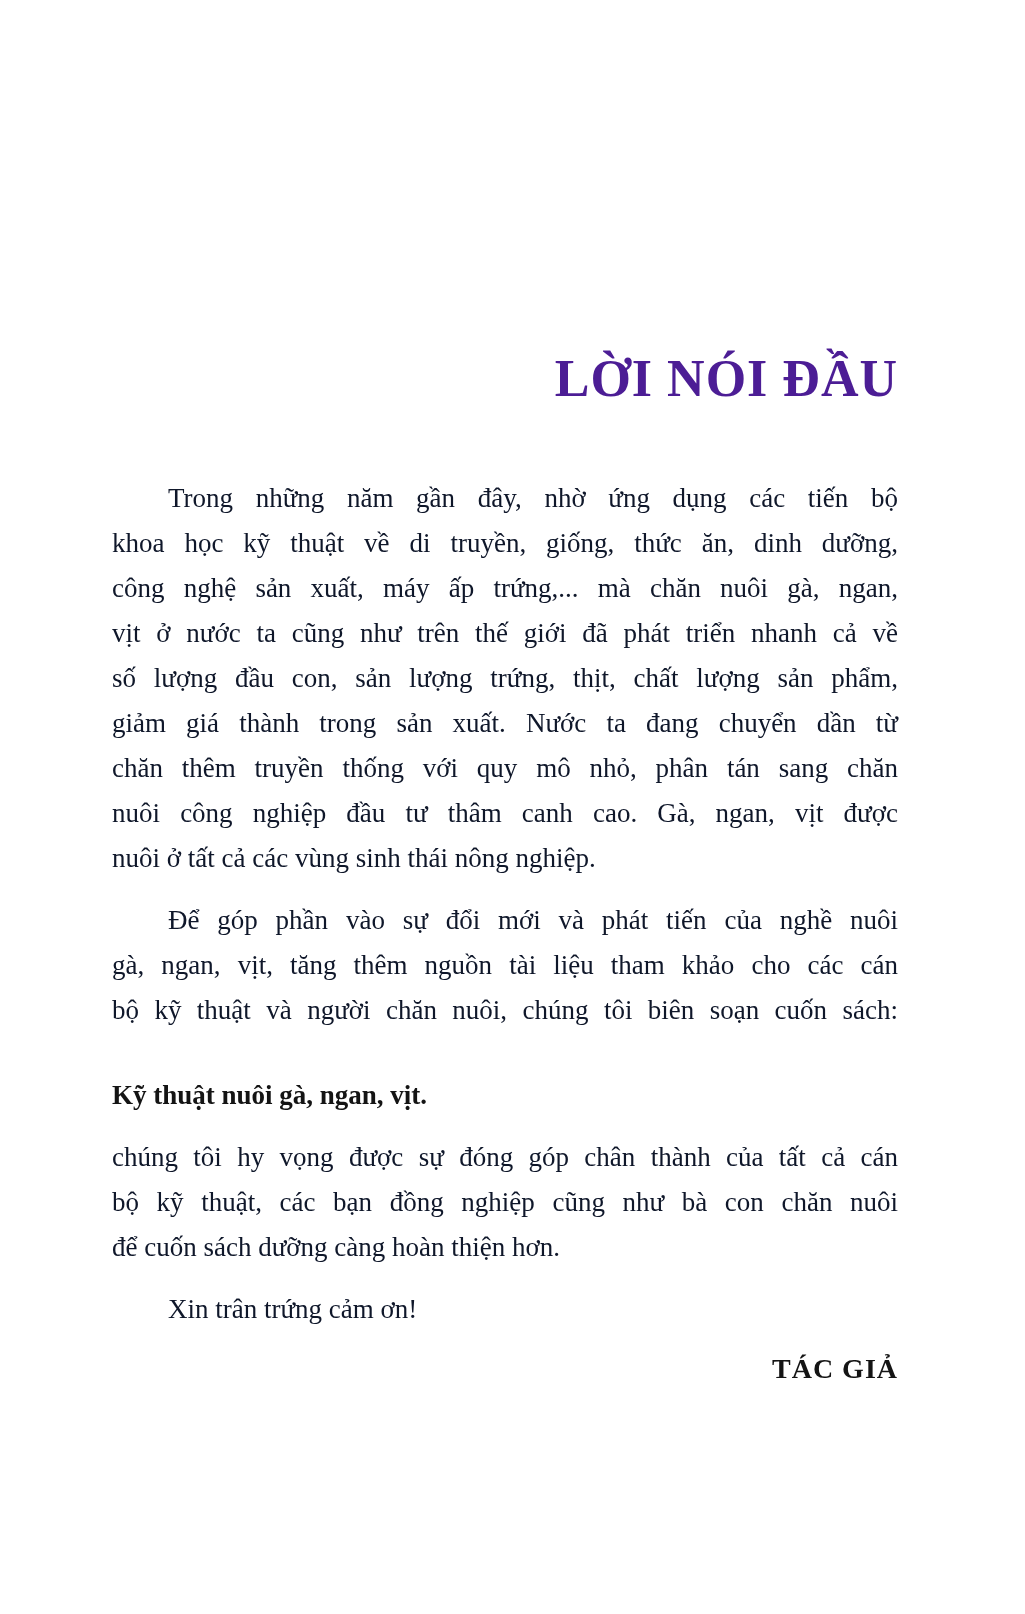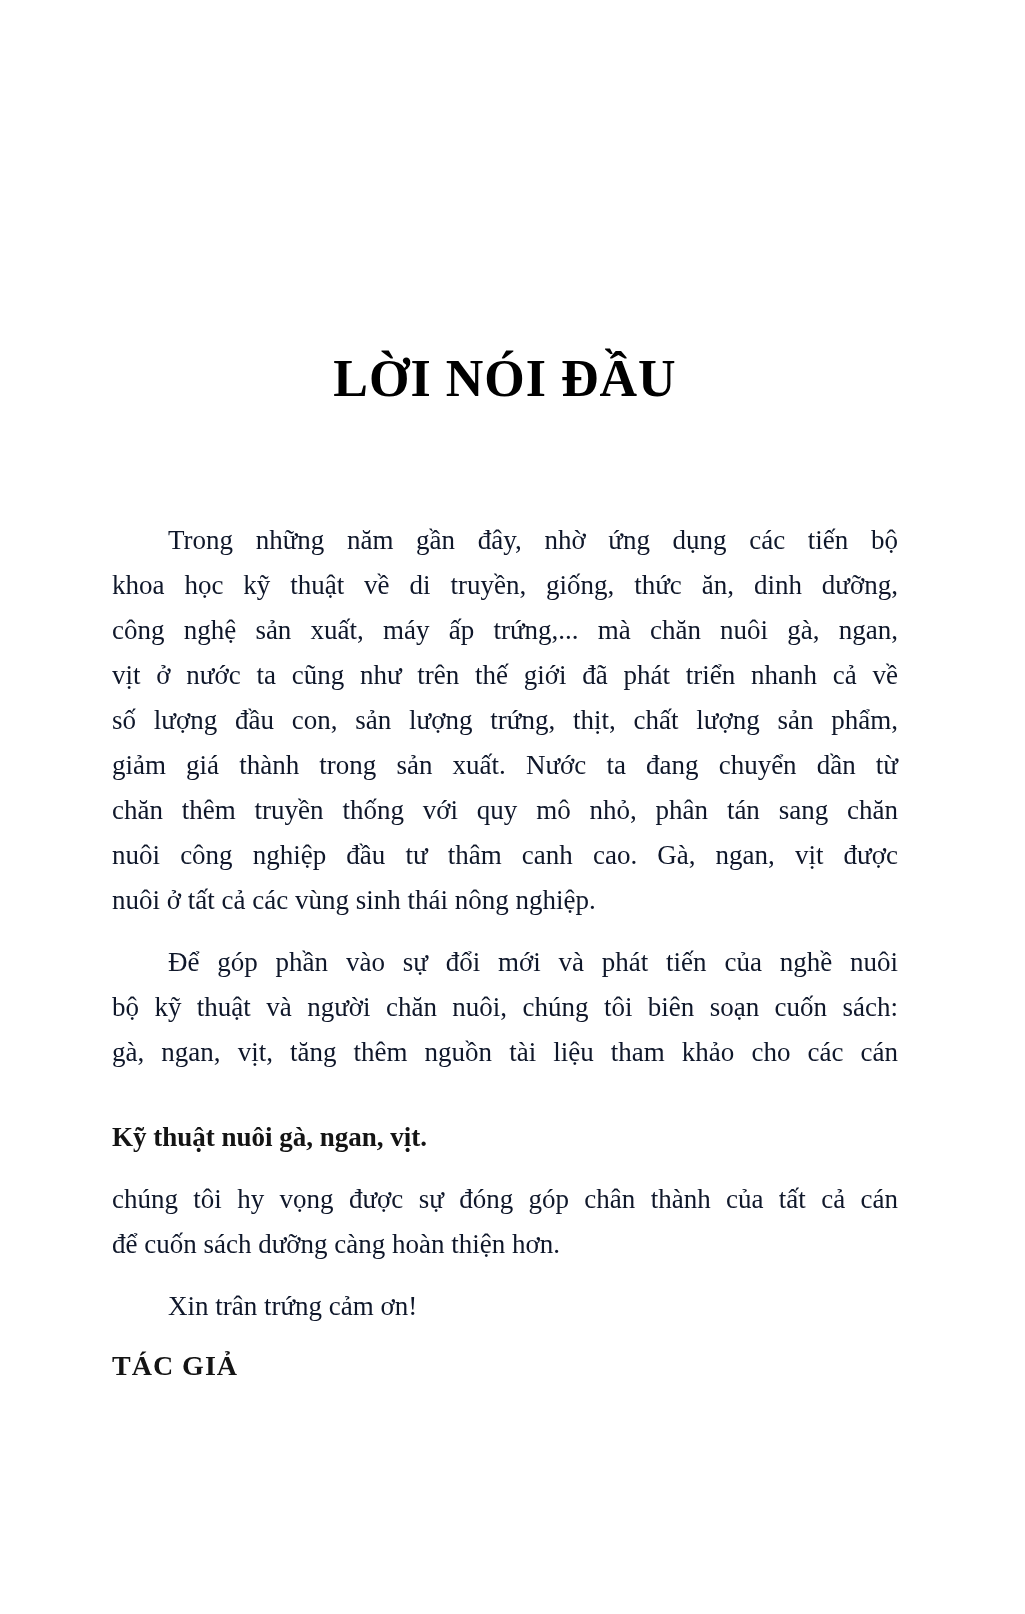--- a/index.html
+++ b/index.html
@@ -16,28 +16,28 @@
   }
   .page {
     width: 1025px;
     height: 1614px;
     box-sizing: border-box;
     padding: 0 127px 0 112px;
     position: relative;
   }
   .page-title {
     margin-top: 348px;
-    margin-bottom: 108px;
-    text-align: center;
+    margin-bottom: 66px;
+    text-align: right;
     font-weight: bold;
     font-style: normal;
     font-size: 52px;
     line-height: 62px;
     letter-spacing: 1px;
-    color: #000000;
+    color: #4c1d95;
   }
   .para {
     margin: 0 0 17px 0;
   }
   .line {
     font-size: 27px;
     line-height: 45px;
     text-align: justify;
     text-align-last: justify;
     color: #0f172a;
@@ -51,20 +51,21 @@
     text-align-last: left;
   }
   .line.bold-upright {
     font-style: normal;
     font-weight: bold;
     color: #141414;
     margin-top: 40px;
   }
   .signature {
     margin-top: 16px;
+    text-align: right;
     font-style: normal;
     font-weight: bold;
     font-size: 28px;
     line-height: 40px;
     letter-spacing: 1px;
     color: #141414;
   }
 </style>
 </head>
 <body>
@@ -79,26 +80,27 @@
         <div class="line">công nghệ sản xuất, máy ấp trứng,... mà chăn nuôi gà, ngan,</div>
         <div class="line">vịt ở nước ta cũng như trên thế giới đã phát triển nhanh cả về</div>
         <div class="line">số lượng đầu con, sản lượng trứng, thịt, chất lượng sản phẩm,</div>
         <div class="line">giảm giá thành trong sản xuất. Nước ta đang chuyển dần từ</div>
         <div class="line">chăn thêm truyền thống với quy mô nhỏ, phân tán sang chăn</div>
         <div class="line">nuôi công nghiệp đầu tư thâm canh cao. Gà, ngan, vịt được</div>
         <div class="line no-justify">nuôi ở tất cả các vùng sinh thái nông nghiệp.</div>
       </div>
       <div class="para">
         <div class="line indent">Để góp phần vào sự đổi mới và phát tiến của nghề nuôi</div>
+        <div class="line">gà, ngan, vịt, tăng thêm nguồn tài liệu tham khảo cho các cán</div>
         <div class="line">bộ kỹ thuật và người chăn nuôi, chúng tôi biên soạn cuốn sách:</div>
-        <div class="line">gà, ngan, vịt, tăng thêm nguồn tài liệu tham khảo cho các cán</div>
         <div class="line no-justify bold-upright">Kỹ thuật nuôi gà, ngan, vịt.</div>
       </div>
       <div class="para">
         <div class="line">chúng tôi hy vọng được sự đóng góp chân thành của tất cả cán</div>
+        <div class="line">bộ kỹ thuật, các bạn đồng nghiệp cũng như bà con chăn nuôi</div>
         <div class="line no-justify">để cuốn sách dưỡng càng hoàn thiện hơn.</div>
       </div>
       <div class="para">
         <div class="line indent no-justify">Xin trân trứng cảm ơn!</div>
       </div>
     </div>
 
   <div class="signature">TÁC GIẢ</div>
 </div>
 

